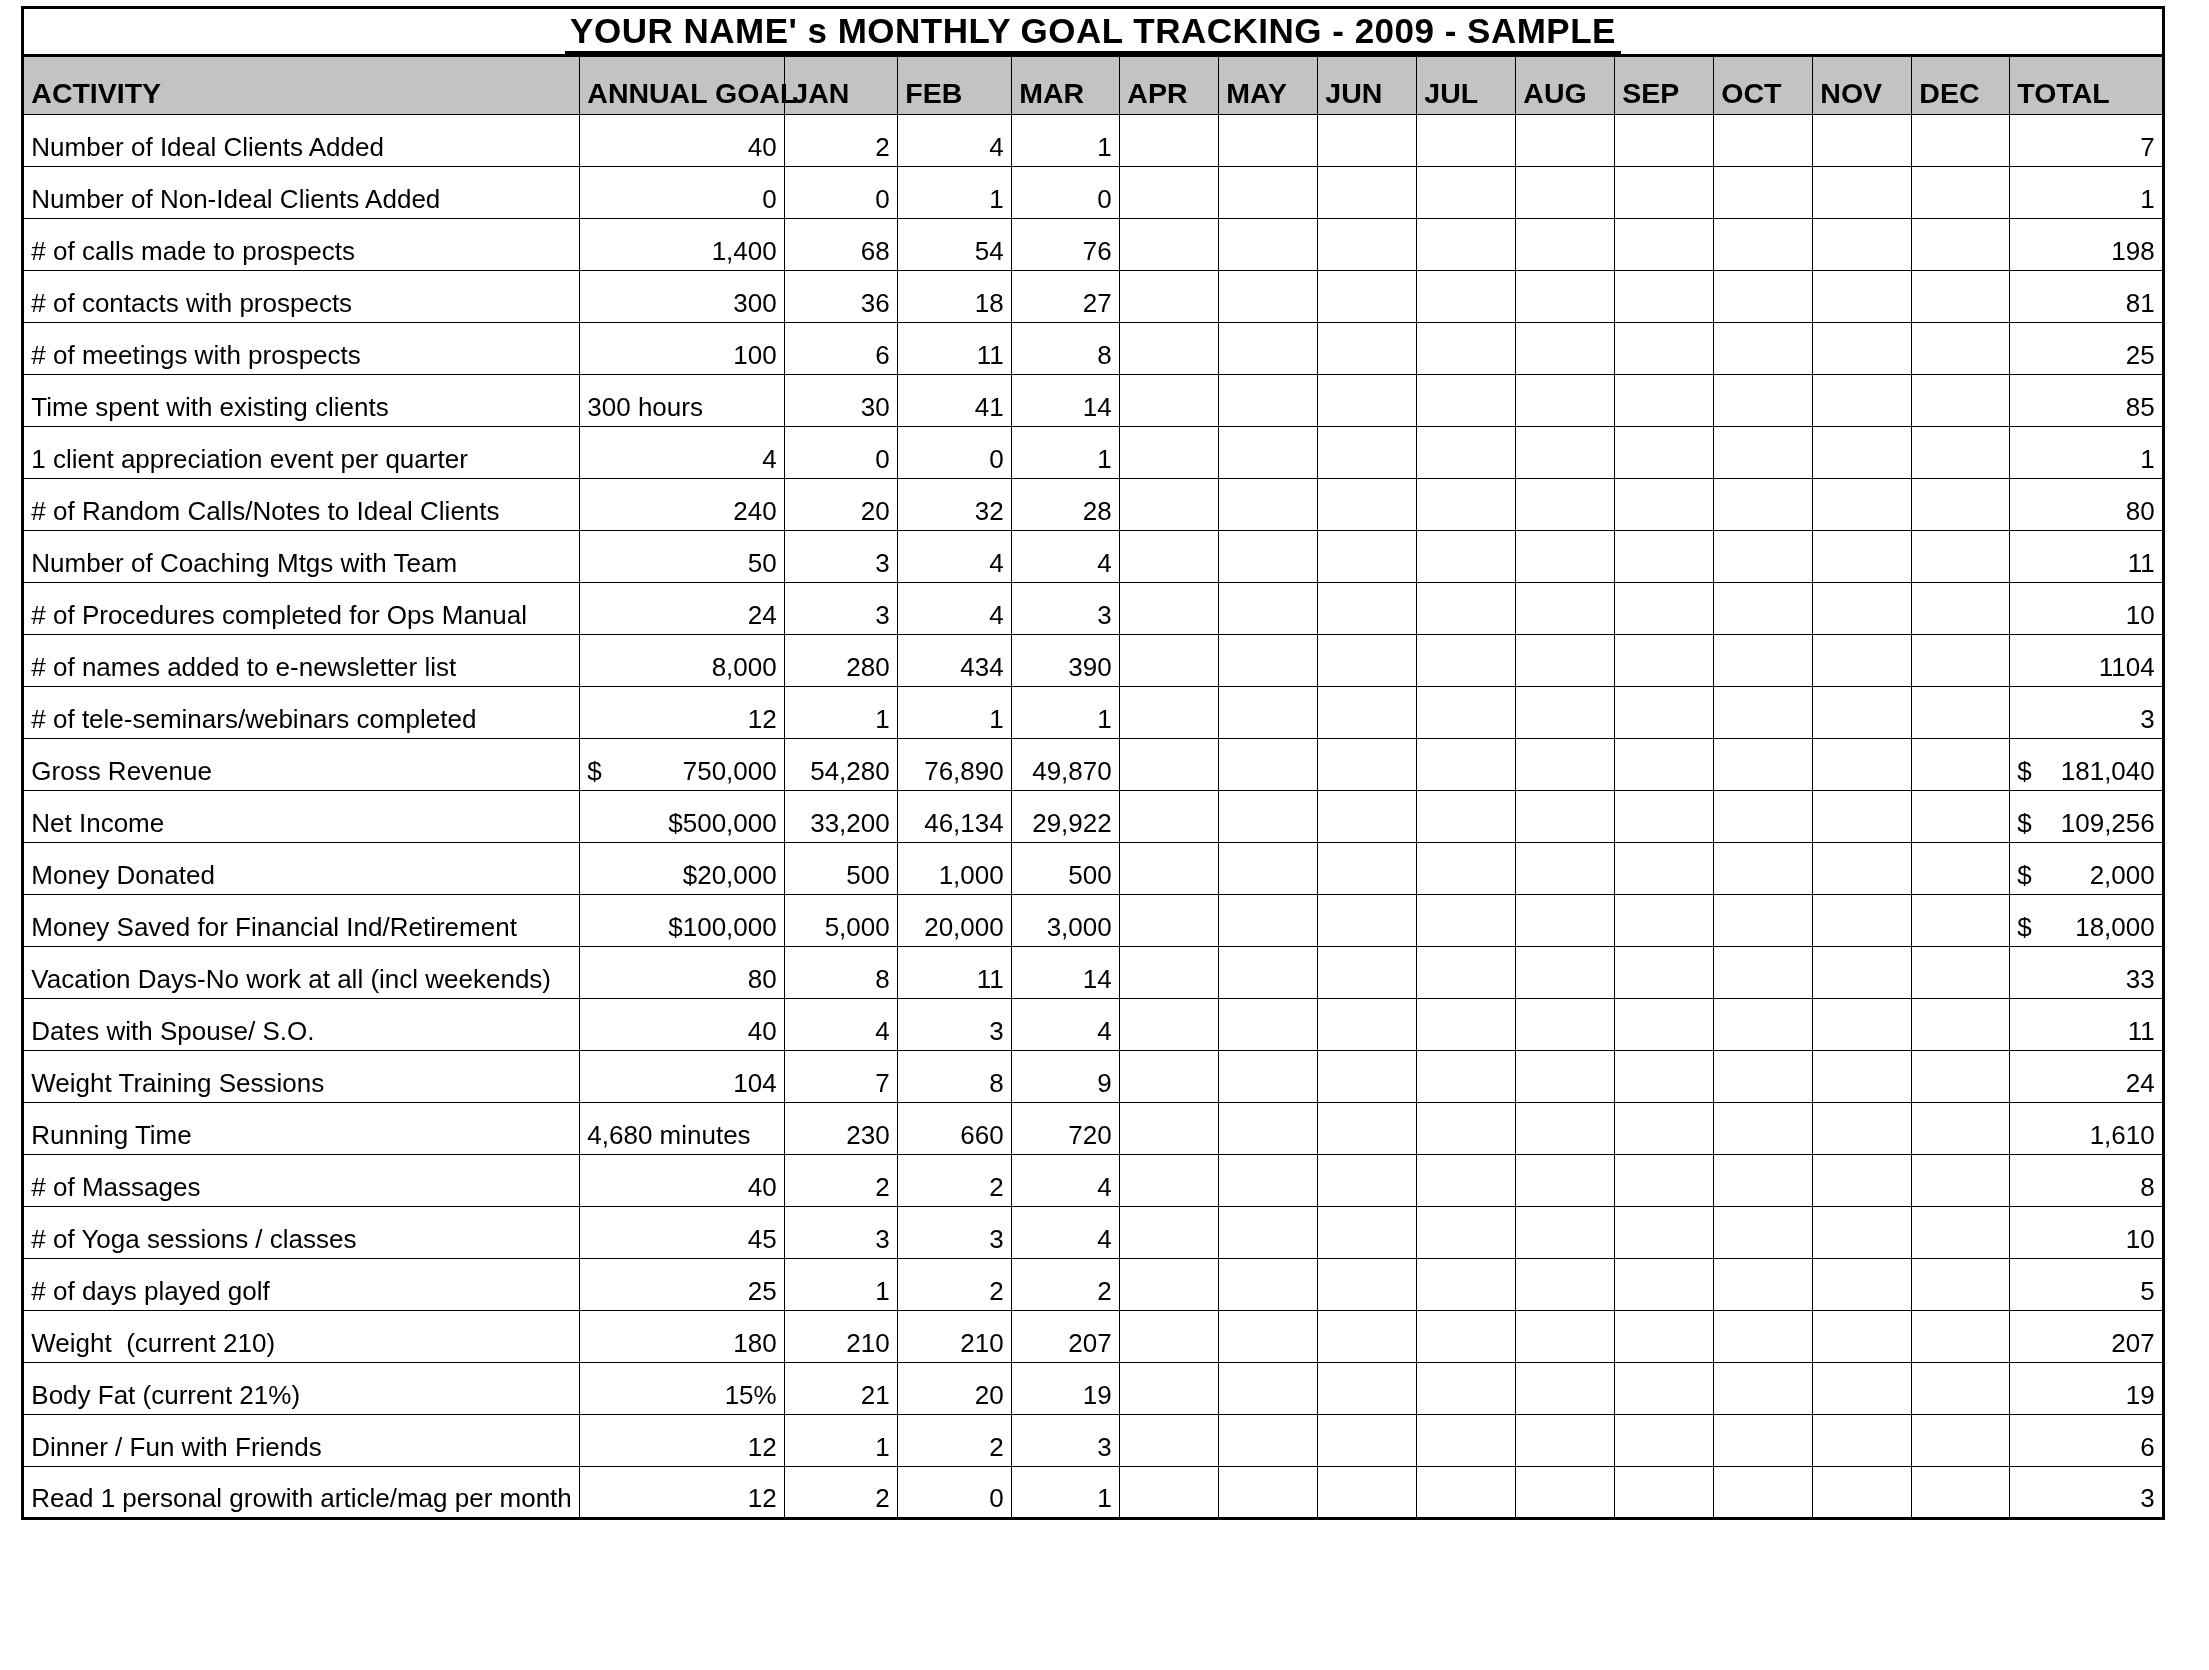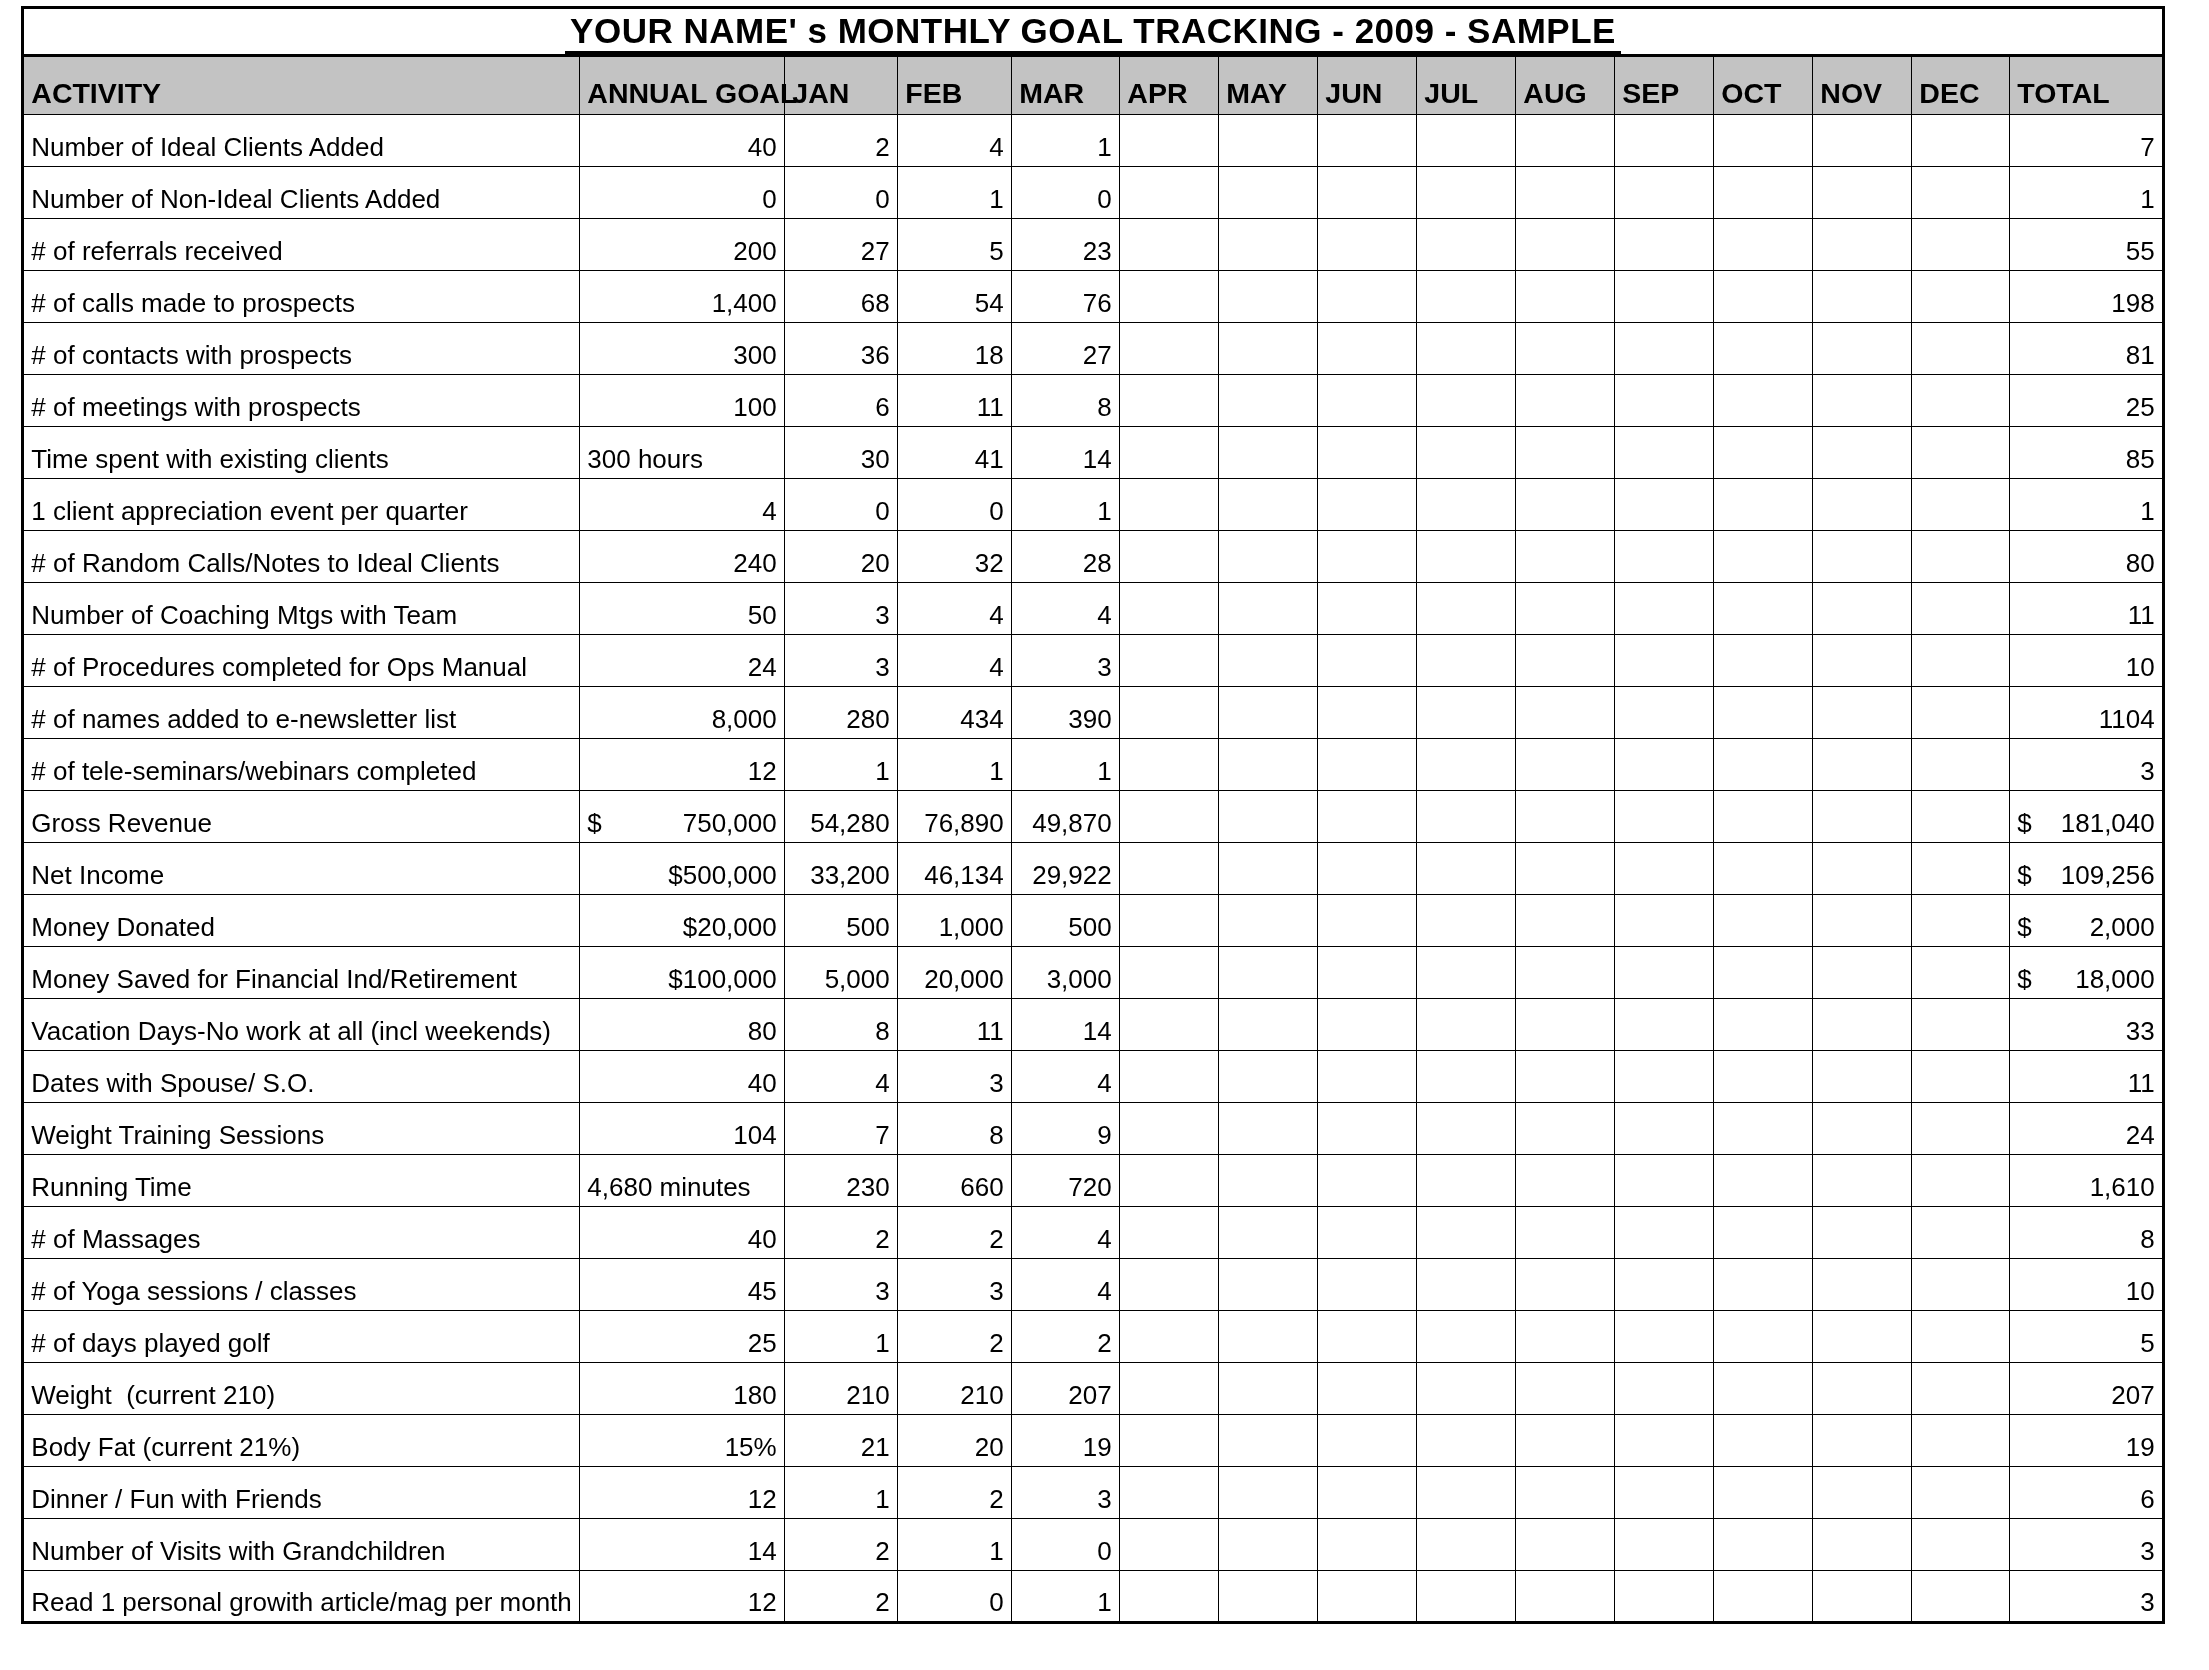--- a/index.html
+++ b/index.html
@@ -124,37 +124,20 @@
         <td class="num"></td>
         <td class="num"></td>
         <td class="num"></td>
         <td class="num"></td>
         <td class="num"></td>
         <td class="num"></td>
         <td class="num"></td>
         <td class="num">1</td>
       </tr>
       <tr class="row-data">
-        <td class="txt"># of referrals received</td>
-        <td class="num">200</td>
-        <td class="num">27</td>
-        <td class="num">5</td>
-        <td class="num">23</td>
-        <td class="num"></td>
-        <td class="num"></td>
-        <td class="num"></td>
-        <td class="num"></td>
-        <td class="num"></td>
-        <td class="num"></td>
-        <td class="num"></td>
-        <td class="num"></td>
-        <td class="num"></td>
-        <td class="num">55</td>
-      </tr>
-      <tr class="row-data">
         <td class="txt"># of calls made to prospects</td>
         <td class="num">1,400</td>
         <td class="num">68</td>
         <td class="num">54</td>
         <td class="num">76</td>
         <td class="num"></td>
         <td class="num"></td>
         <td class="num"></td>
         <td class="num"></td>
         <td class="num"></td>
@@ -549,37 +532,20 @@
         <td class="num"></td>
         <td class="num"></td>
         <td class="num"></td>
         <td class="num"></td>
         <td class="num"></td>
         <td class="num"></td>
         <td class="num"></td>
         <td class="num">6</td>
       </tr>
       <tr class="row-data">
-        <td class="txt">Number of Visits with Grandchildren</td>
-        <td class="num">14</td>
-        <td class="num">2</td>
-        <td class="num">1</td>
-        <td class="num">0</td>
-        <td class="num"></td>
-        <td class="num"></td>
-        <td class="num"></td>
-        <td class="num"></td>
-        <td class="num"></td>
-        <td class="num"></td>
-        <td class="num"></td>
-        <td class="num"></td>
-        <td class="num"></td>
-        <td class="num">3</td>
-      </tr>
-      <tr class="row-data">
         <td class="txt">Read 1 personal growith article/mag per month</td>
         <td class="num">12</td>
         <td class="num">2</td>
         <td class="num">0</td>
         <td class="num">1</td>
         <td class="num"></td>
         <td class="num"></td>
         <td class="num"></td>
         <td class="num"></td>
         <td class="num"></td>

